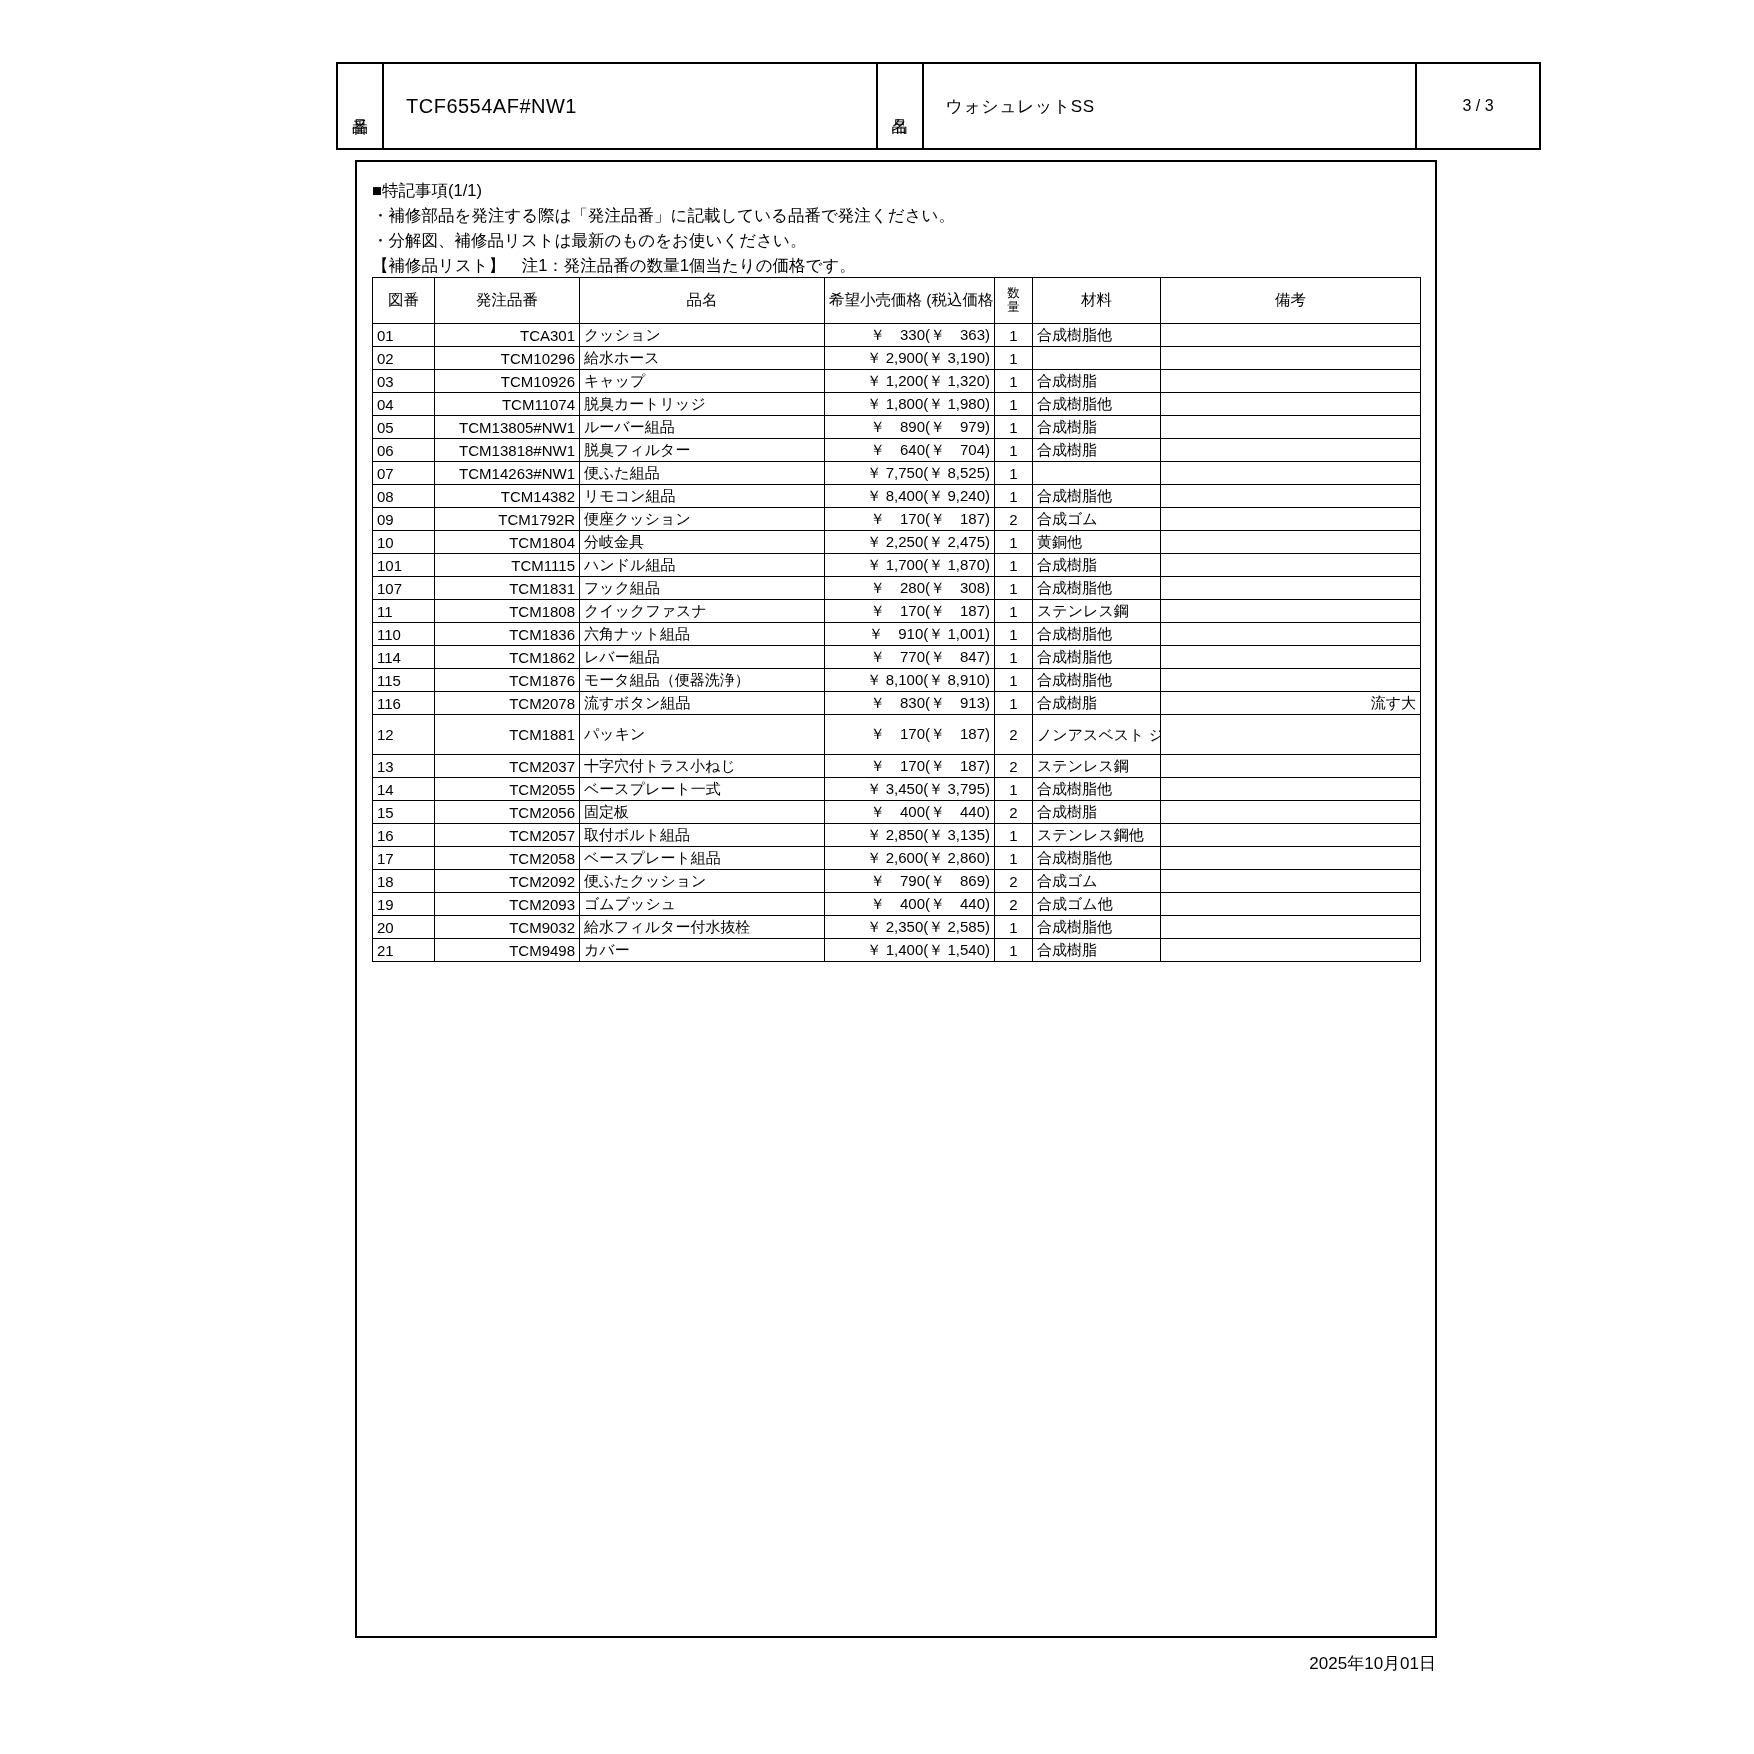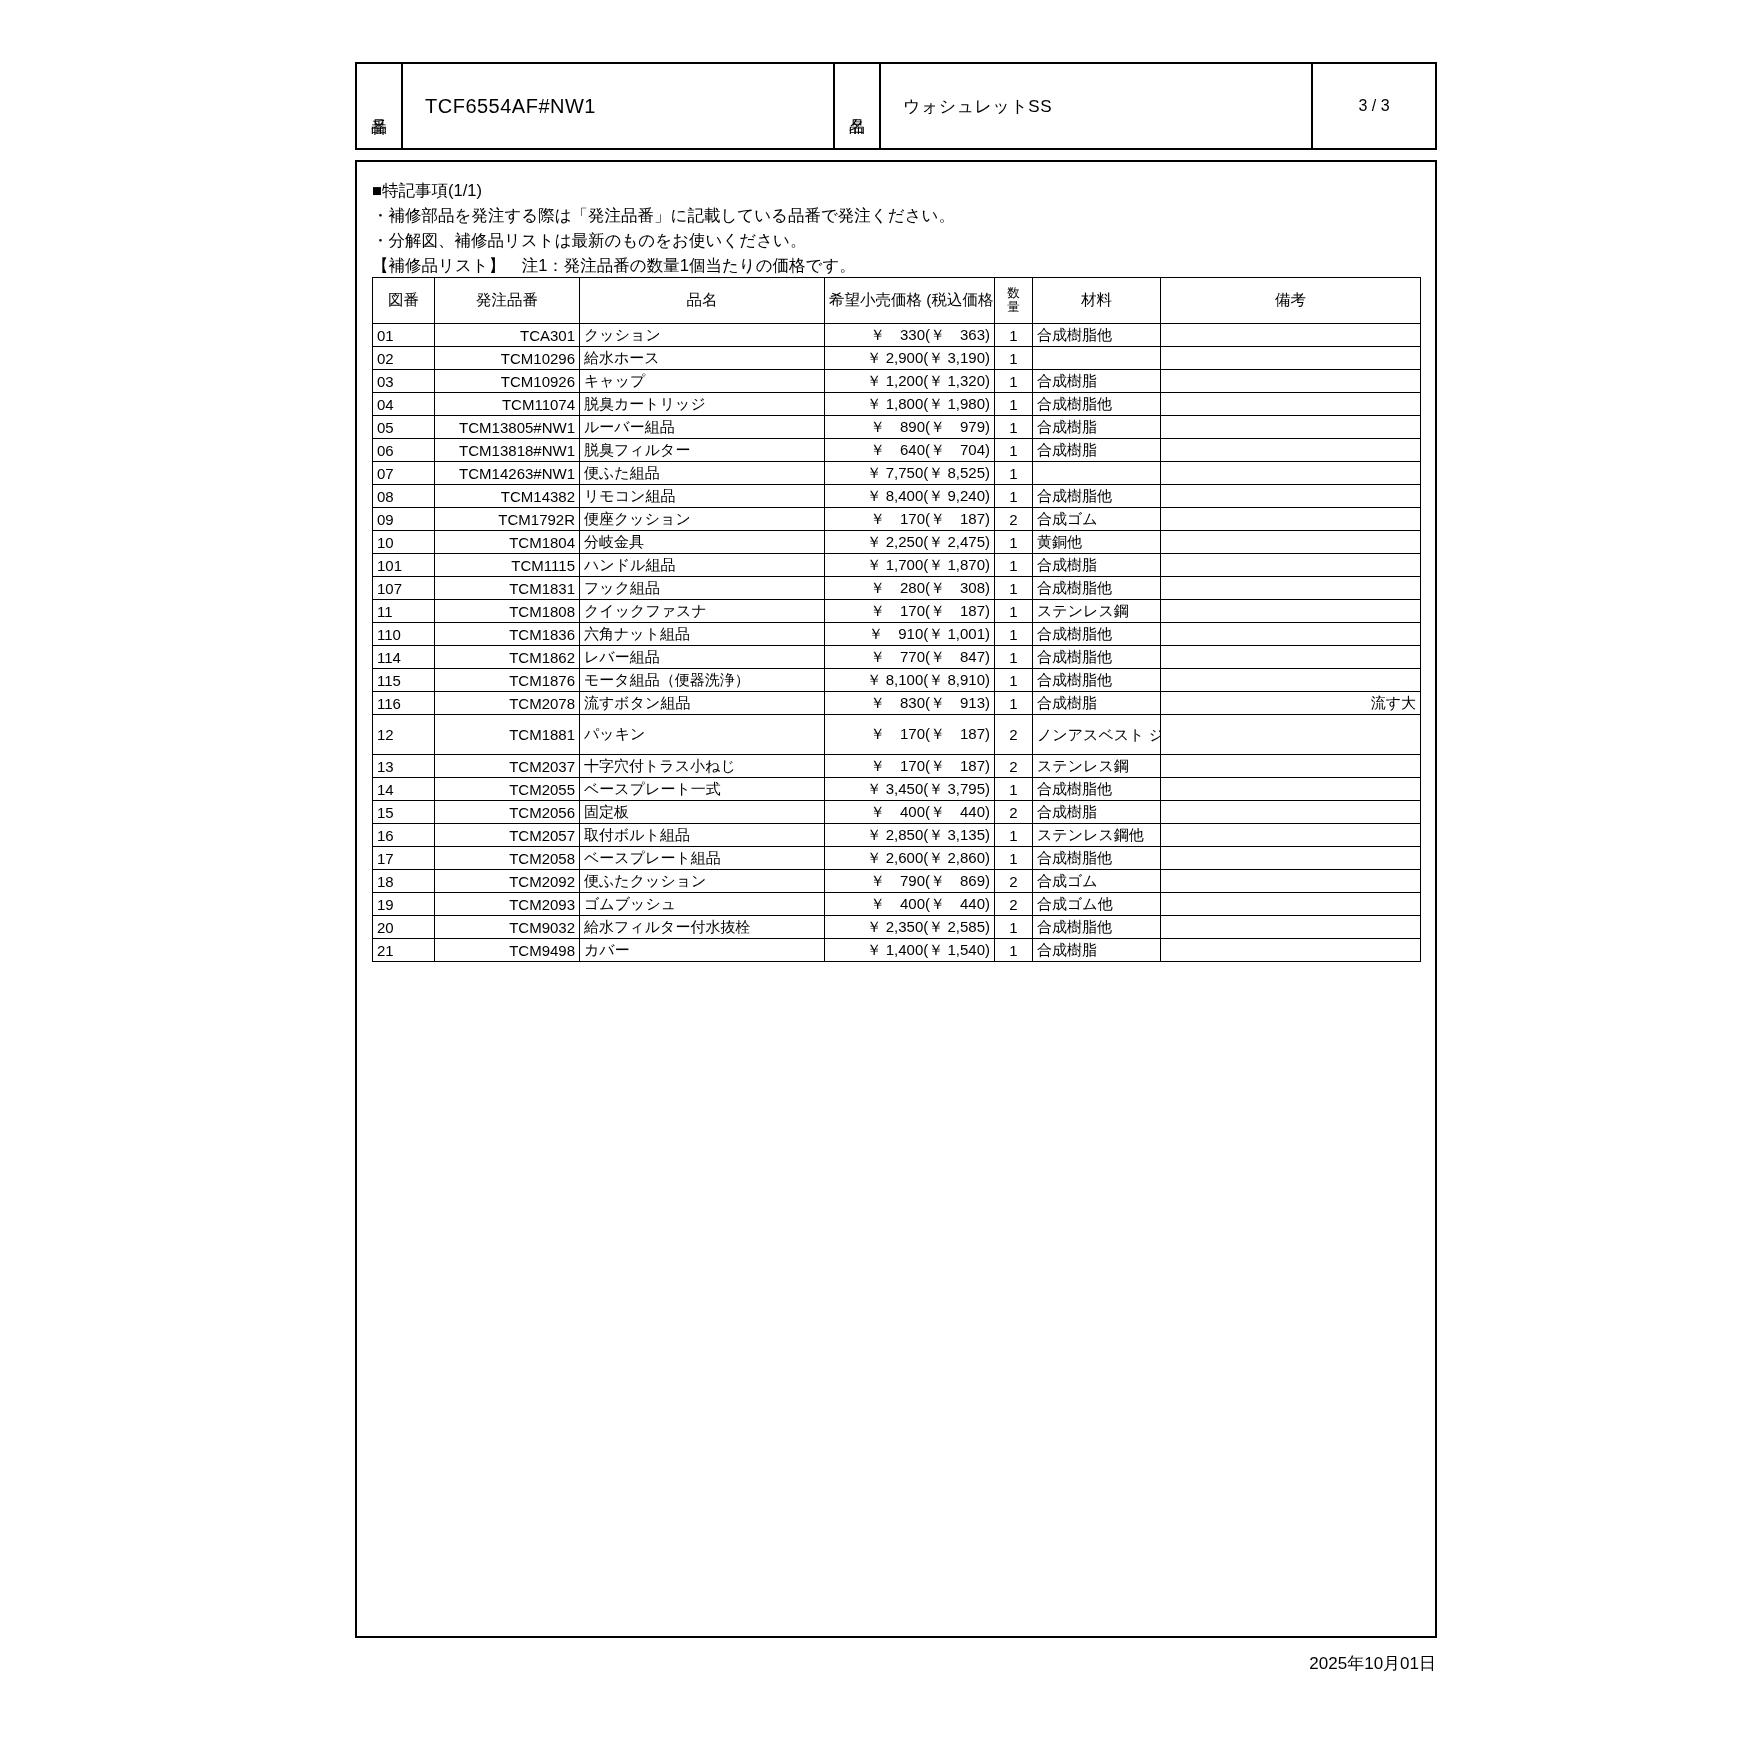--- a/index.html
+++ b/index.html
@@ -18,23 +18,23 @@
     position: absolute;
     left: 0;
     top: 0;
     width: 1754px;
     height: 1754px;
   }
 
   
   .header {
     position: absolute;
-    left: 355px;
+    left: 336px;
     top: 62px;
-    width: 1082px;
+    width: 1205px;
     height: 88px;
     border: 2px solid #000;
     box-sizing: border-box;
     display: flex;
     align-items: stretch;
   }
   .hcell {
     display: flex;
     align-items: center;
     box-sizing: border-box;

